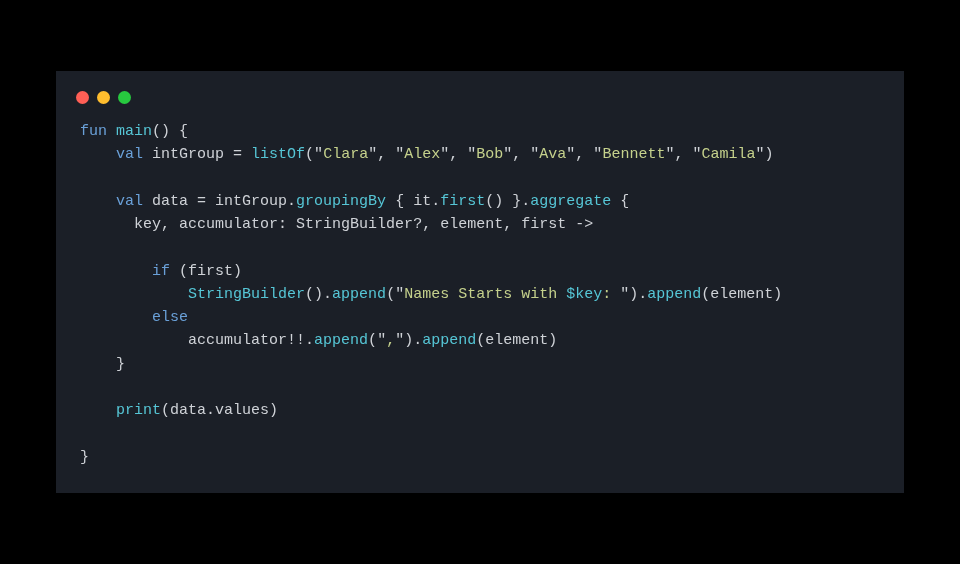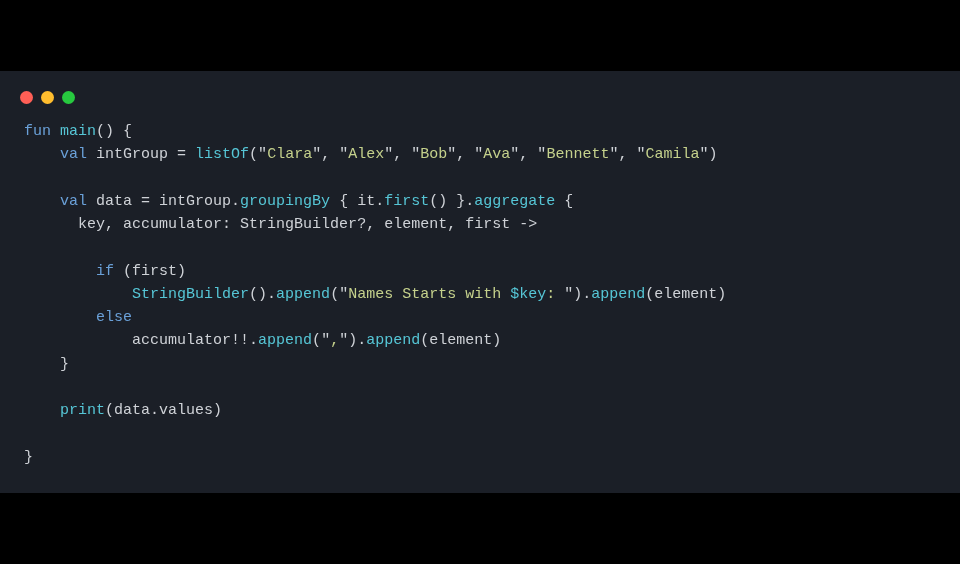--- a/index.html
+++ b/index.html
@@ -7,21 +7,21 @@
     padding: 0;
     background: #000;
     width: 960px;
     height: 564px;
     display: flex;
     align-items: center;
     justify-content: center;
     font-family: ui-monospace, SFMono-Regular, "SF Mono", Menlo, Consolas, "Liberation Mono", monospace;
   }
   .window {
-    width: 960px;
+    width: 848px;
     background: #1b1f27;
     border-radius: 0;
     box-shadow: 0 10px 40px rgba(0,0,0,0.6);
     padding: 20px 0 24px 0;
     box-sizing: border-box;
   }
   .titlebar {
     display: flex;
     gap: 8px;
     padding: 0 20px 16px 20px;

